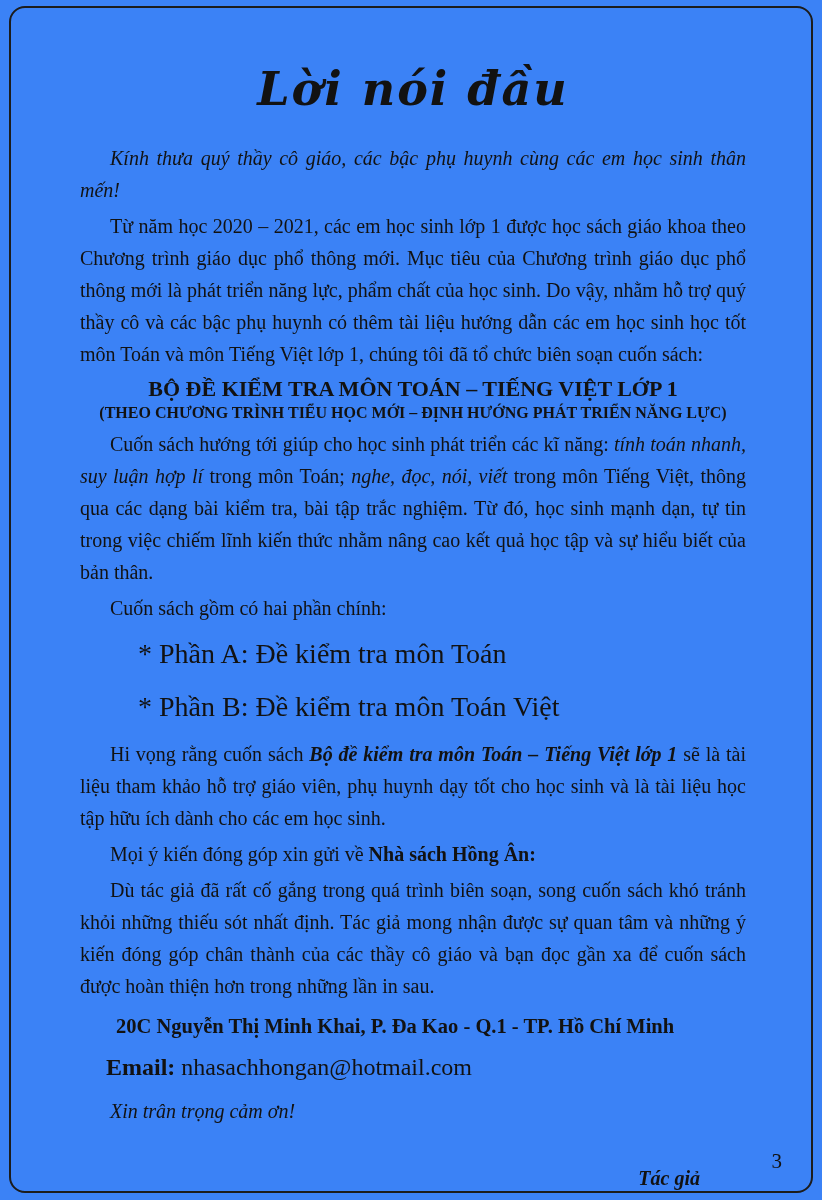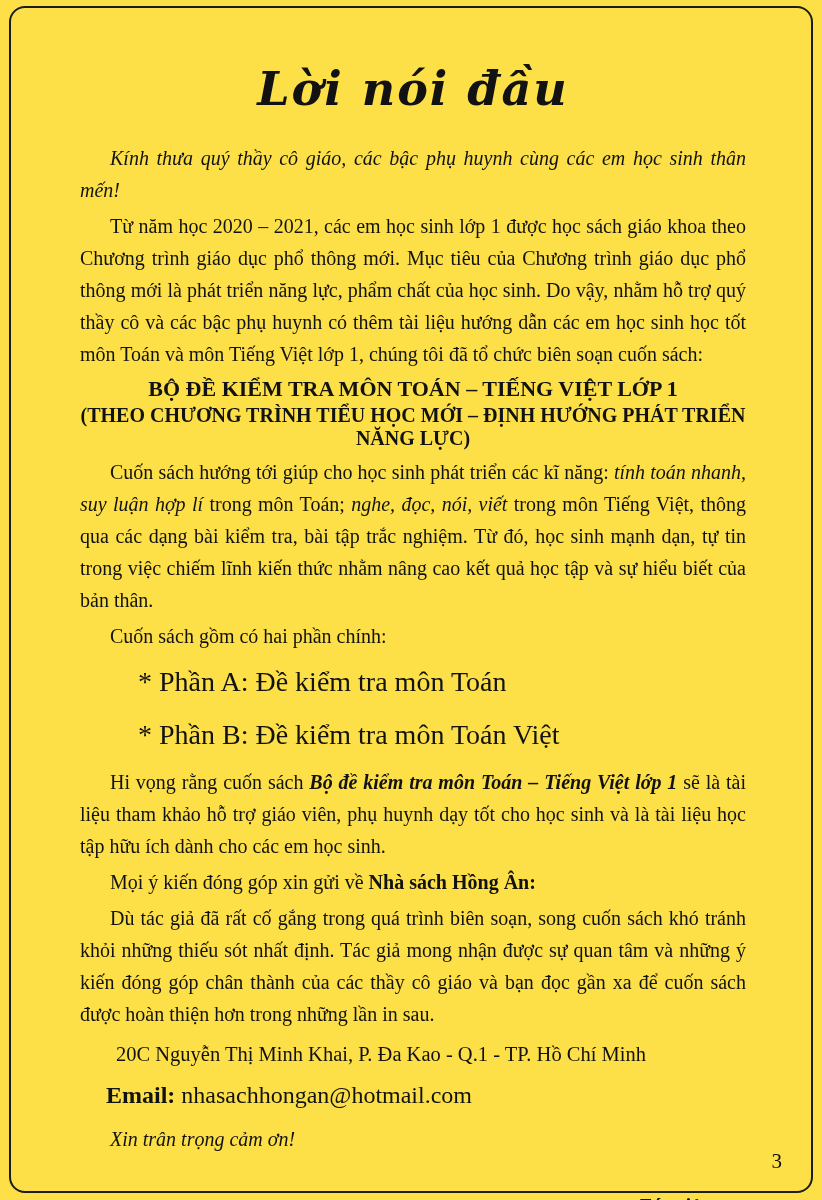--- a/index.html
+++ b/index.html
@@ -4,21 +4,21 @@
 <style>
   html, body {
     margin: 0;
     padding: 0;
     background: #ffffff;
   }
   .sheet {
     position: relative;
     width: 822px;
     height: 1200px;
-    background: #fde047;
+    background: #3b82f6;
     font-family: "Liberation Serif", serif;
     color: #121212;
     overflow: hidden;
   }
   .frame {
     position: absolute;
     left: 9px;
     top: 6px;
     right: 9px;
     bottom: 7px;
@@ -52,32 +52,32 @@
   .bold { font-weight: bold; }
   .bolditalic { font-weight: bold; font-style: italic; }
   p.book-title {
     font-weight: bold;
     font-size: 22px;
     text-align: center;
     margin: 6px 0 2px 0;
   }
   p.book-subtitle {
     font-weight: bold;
-    font-size: 20px;
+    font-size: 16px;
     text-align: center;
     margin: 0 0 6px 0;
   }
   p.part-line {
     font-weight: normal;
     font-size: 28px;
     line-height: 1.6;
     margin: 8px 0 8px 58px;
   }
   p.address-line {
-    font-weight: normal;
+    font-weight: bold;
     font-size: 20.5px;
     line-height: 1.6;
     margin: 8px 0 6px 36px;
   }
   p.email-line {
     font-size: 24px;
     line-height: 1.6;
     margin: 4px 0 8px 26px;
   }
   .author-block {

